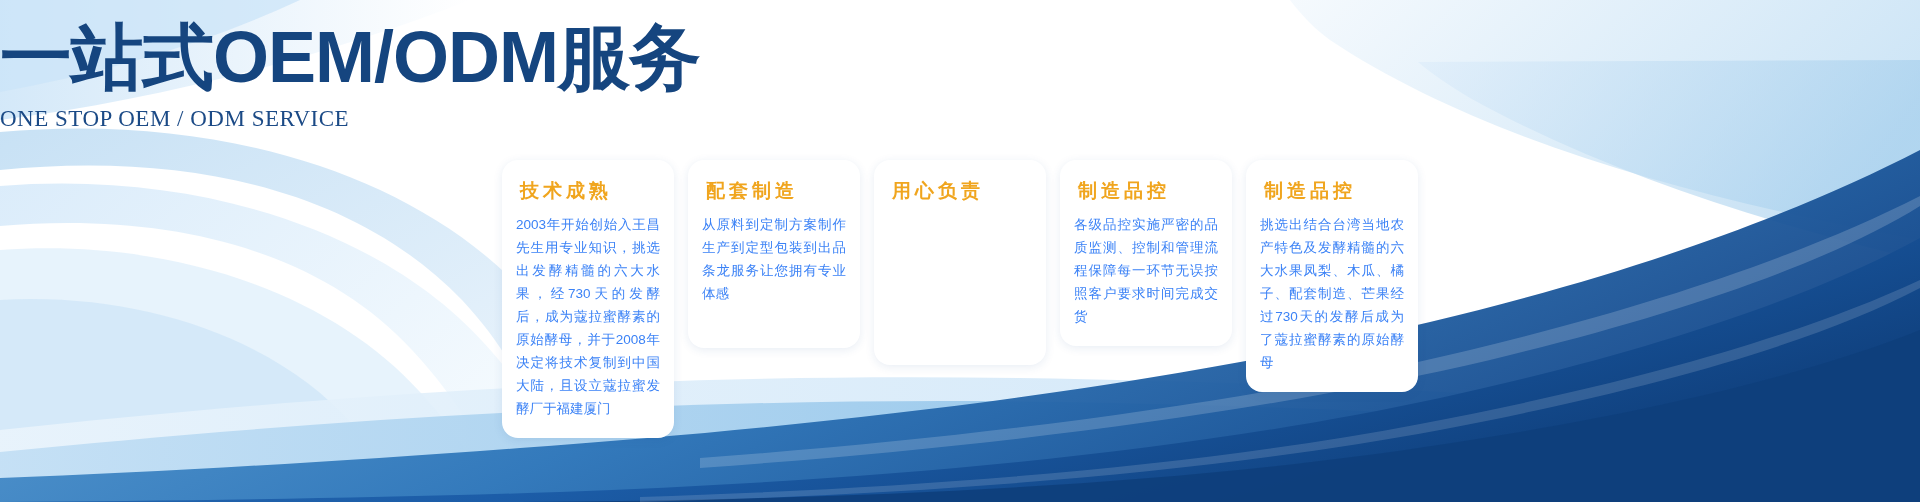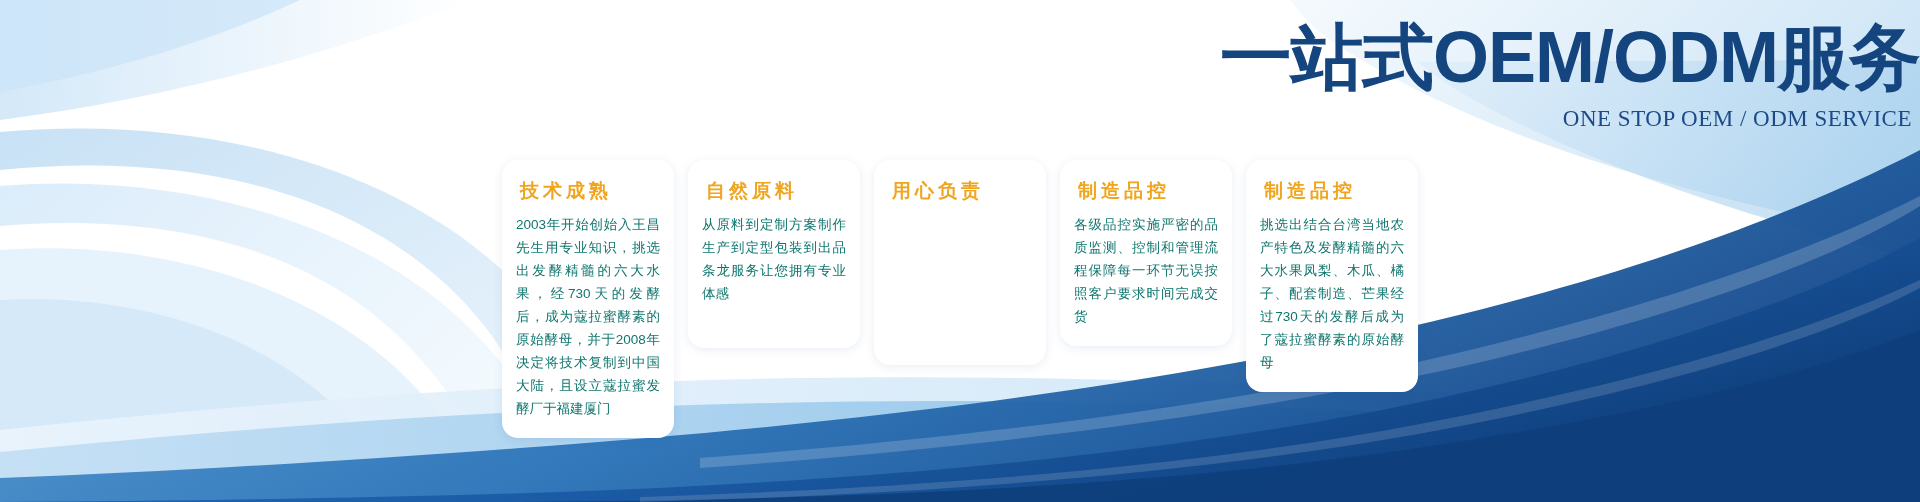--- a/index.html
+++ b/index.html
@@ -8,21 +8,21 @@
     font-family:"Liberation Sans","DejaVu Sans",sans-serif;
     background:#ffffff;
   }
   .banner{
     position:relative;width:1920px;height:502px;overflow:hidden;
     background:#ffffff;
   }
   .bg-svg{position:absolute;left:0;top:0;width:1920px;height:502px;}
 
   .title-wrap{
-    position:absolute;left:0;top:18px;width:1920px;text-align:right;
+    position:absolute;left:0;top:18px;width:1920px;text-align:left;
     z-index:5;
   }
   .main-title{
     font-family:"Liberation Sans","DejaVu Sans",sans-serif;
     font-weight:bold;
     font-size:72px;
     line-height:78px;
     letter-spacing:-1px;
     color:#15457f;
     white-space:nowrap;
@@ -57,21 +57,21 @@
   .card-title{
     color:#f0a51e;
     font-weight:bold;
     font-size:19px;
     letter-spacing:4px;
     text-indent:4px;
     margin:0 0 9px 0;
     white-space:nowrap;
   }
   .card-body{
-    color:#0f766e;
+    color:#3b82f6;
     font-size:13.5px;
     line-height:23px;
     text-align:justify;
     text-align-last:left;
     margin:0;
     width:100%;
   }
   
   .card.c1{min-height:215px;}
   .card.c2{min-height:188px;}
@@ -159,21 +159,21 @@
   </div>
 
   <div class="cards">
 
     <div class="card c1">
       <div class="card-title">技术成熟</div>
       <div class="card-body">2003年开始创始入王昌先生用专业知识，挑选出发酵精髓的六大水果，经730天的发酵后，成为蔻拉蜜酵素的原始酵母，并于2008年决定将技术复制到中国大陆，且设立蔻拉蜜发酵厂于福建厦门</div>
     </div>
 
     <div class="card c2">
-      <div class="card-title">自然原料</div>
+      <div class="card-title">配套制造</div>
       <div class="card-body">从原料到定制方案制作生产到定型包装到出品条龙服务让您拥有专业体感</div>
     </div>
 
     <div class="card c3">
       <div class="card-title">用心负责</div>
     </div>
 
     <div class="card c4">
       <div class="card-title">制造品控</div>
       <div class="card-body">各级品控实施严密的品质监测、控制和管理流程保障每一环节无误按照客户要求时间完成交货</div>

